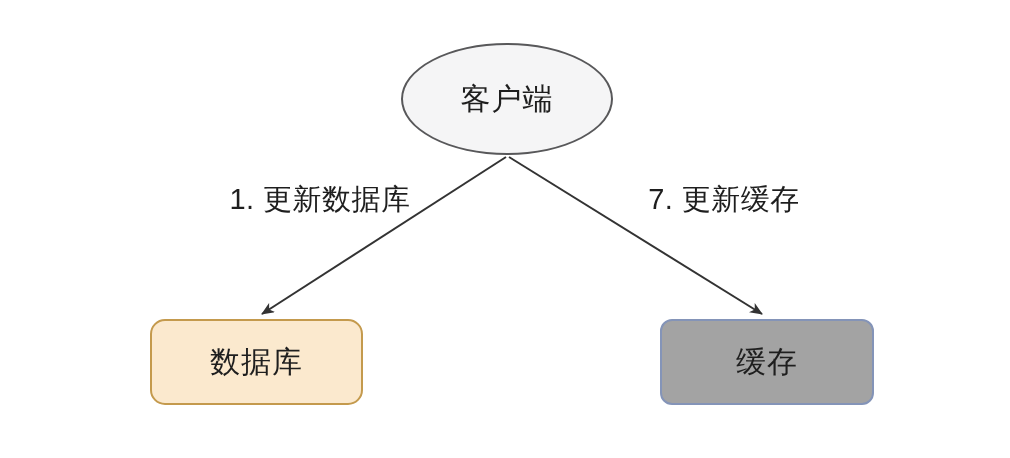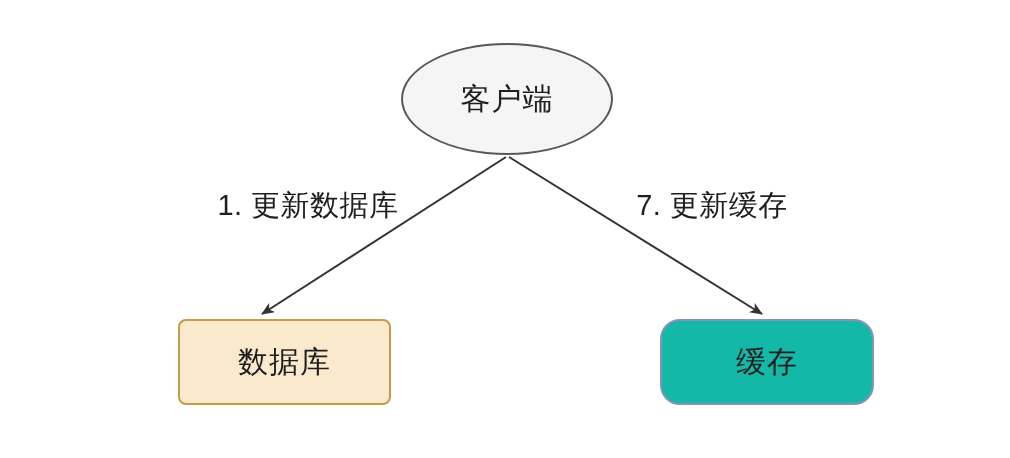--- a/index.html
+++ b/index.html
@@ -39,39 +39,39 @@
     width: 212px; height: 112px;
     background: #f5f5f6;
     border: 2px solid #58585a;
     border-radius: 50%;
   }
   .node-database {
     left: 150px; top: 319px;
     width: 213px; height: 86px;
     background: #fbe9ce;
     border: 2px solid #c49a4d;
-    border-radius: 8px;
-    margin-left: 28px;
+    border-radius: 15px;
   }
   .node-cache {
     left: 660px; top: 319px;
     width: 214px; height: 86px;
-    background: #14b8a6;
+    background: #a3a3a3;
     border: 2px solid #8494b8;
-    border-radius: 20px;
+    border-radius: 12px;
   }
   .edge-label {
     position: absolute;
-    top: 186px;
+    top: 180px;
     transform: translateX(-50%);
     font-size: 29px;
     font-weight: 500;
     color: #1e1e1e;
     white-space: nowrap;
     letter-spacing: 0.5px;
+    margin-left: 12px;
   }
   .edge-label-1 { left: 308px; }
   .edge-label-2 { left: 712px; }
 </style>
 </head>
 <body>
 
 <div class="canvas">
 
   <svg class="edge-layer" width="1010" height="458" viewBox="0 0 1010 458" xmlns="http://www.w3.org/2000/svg">

